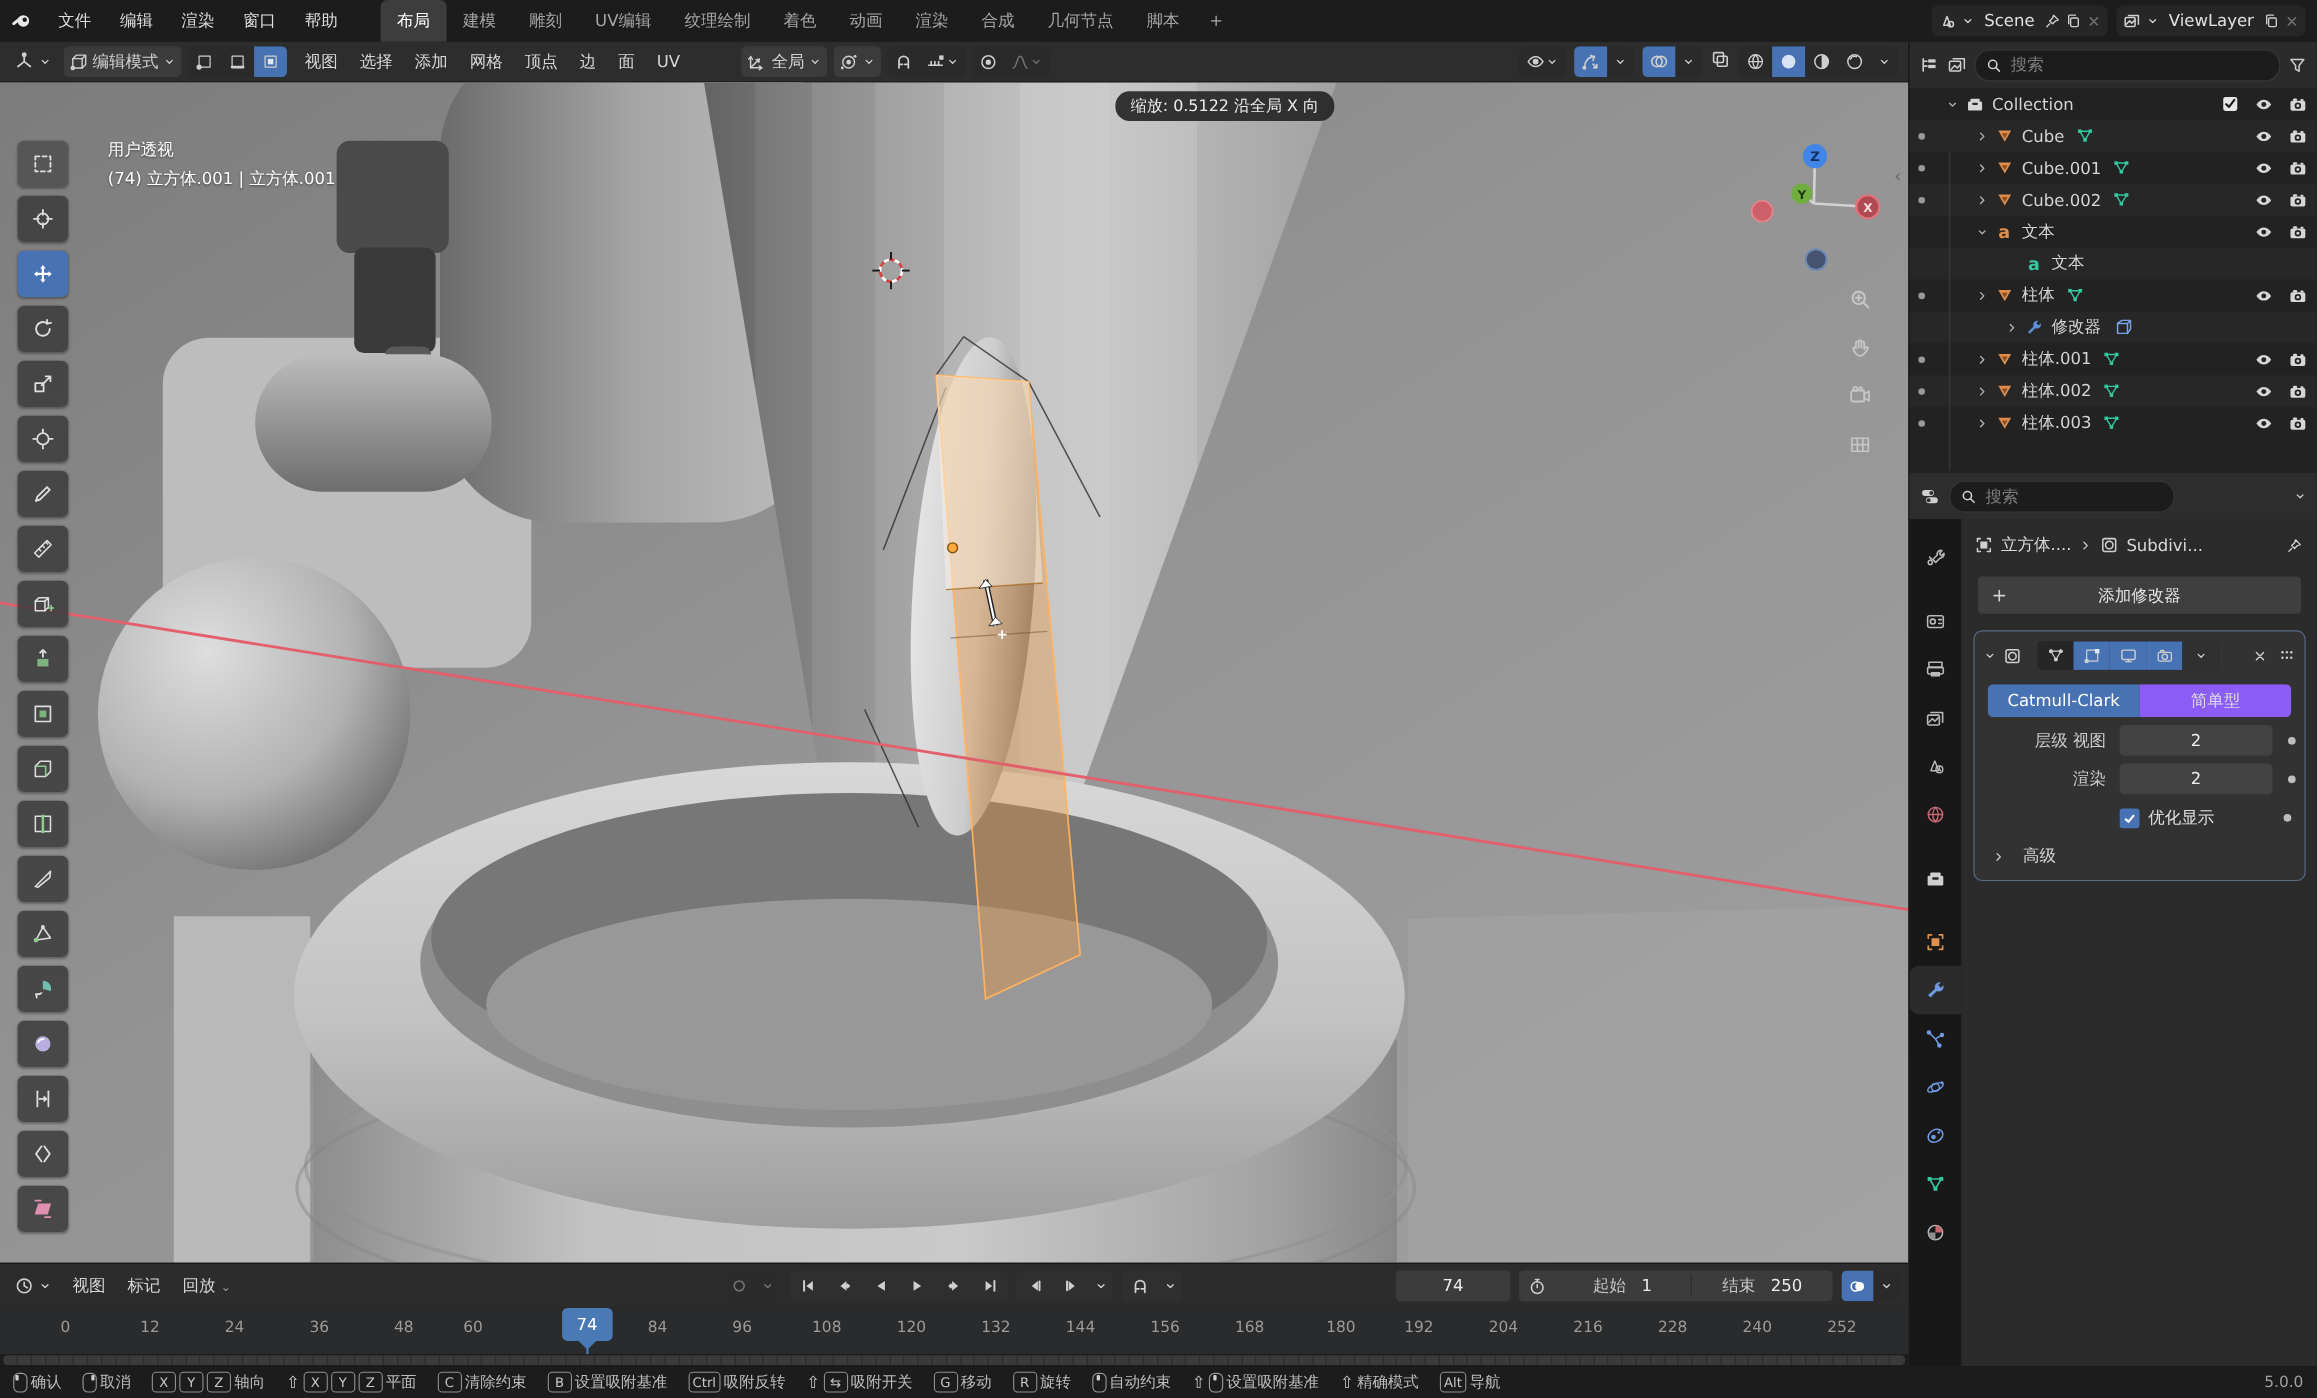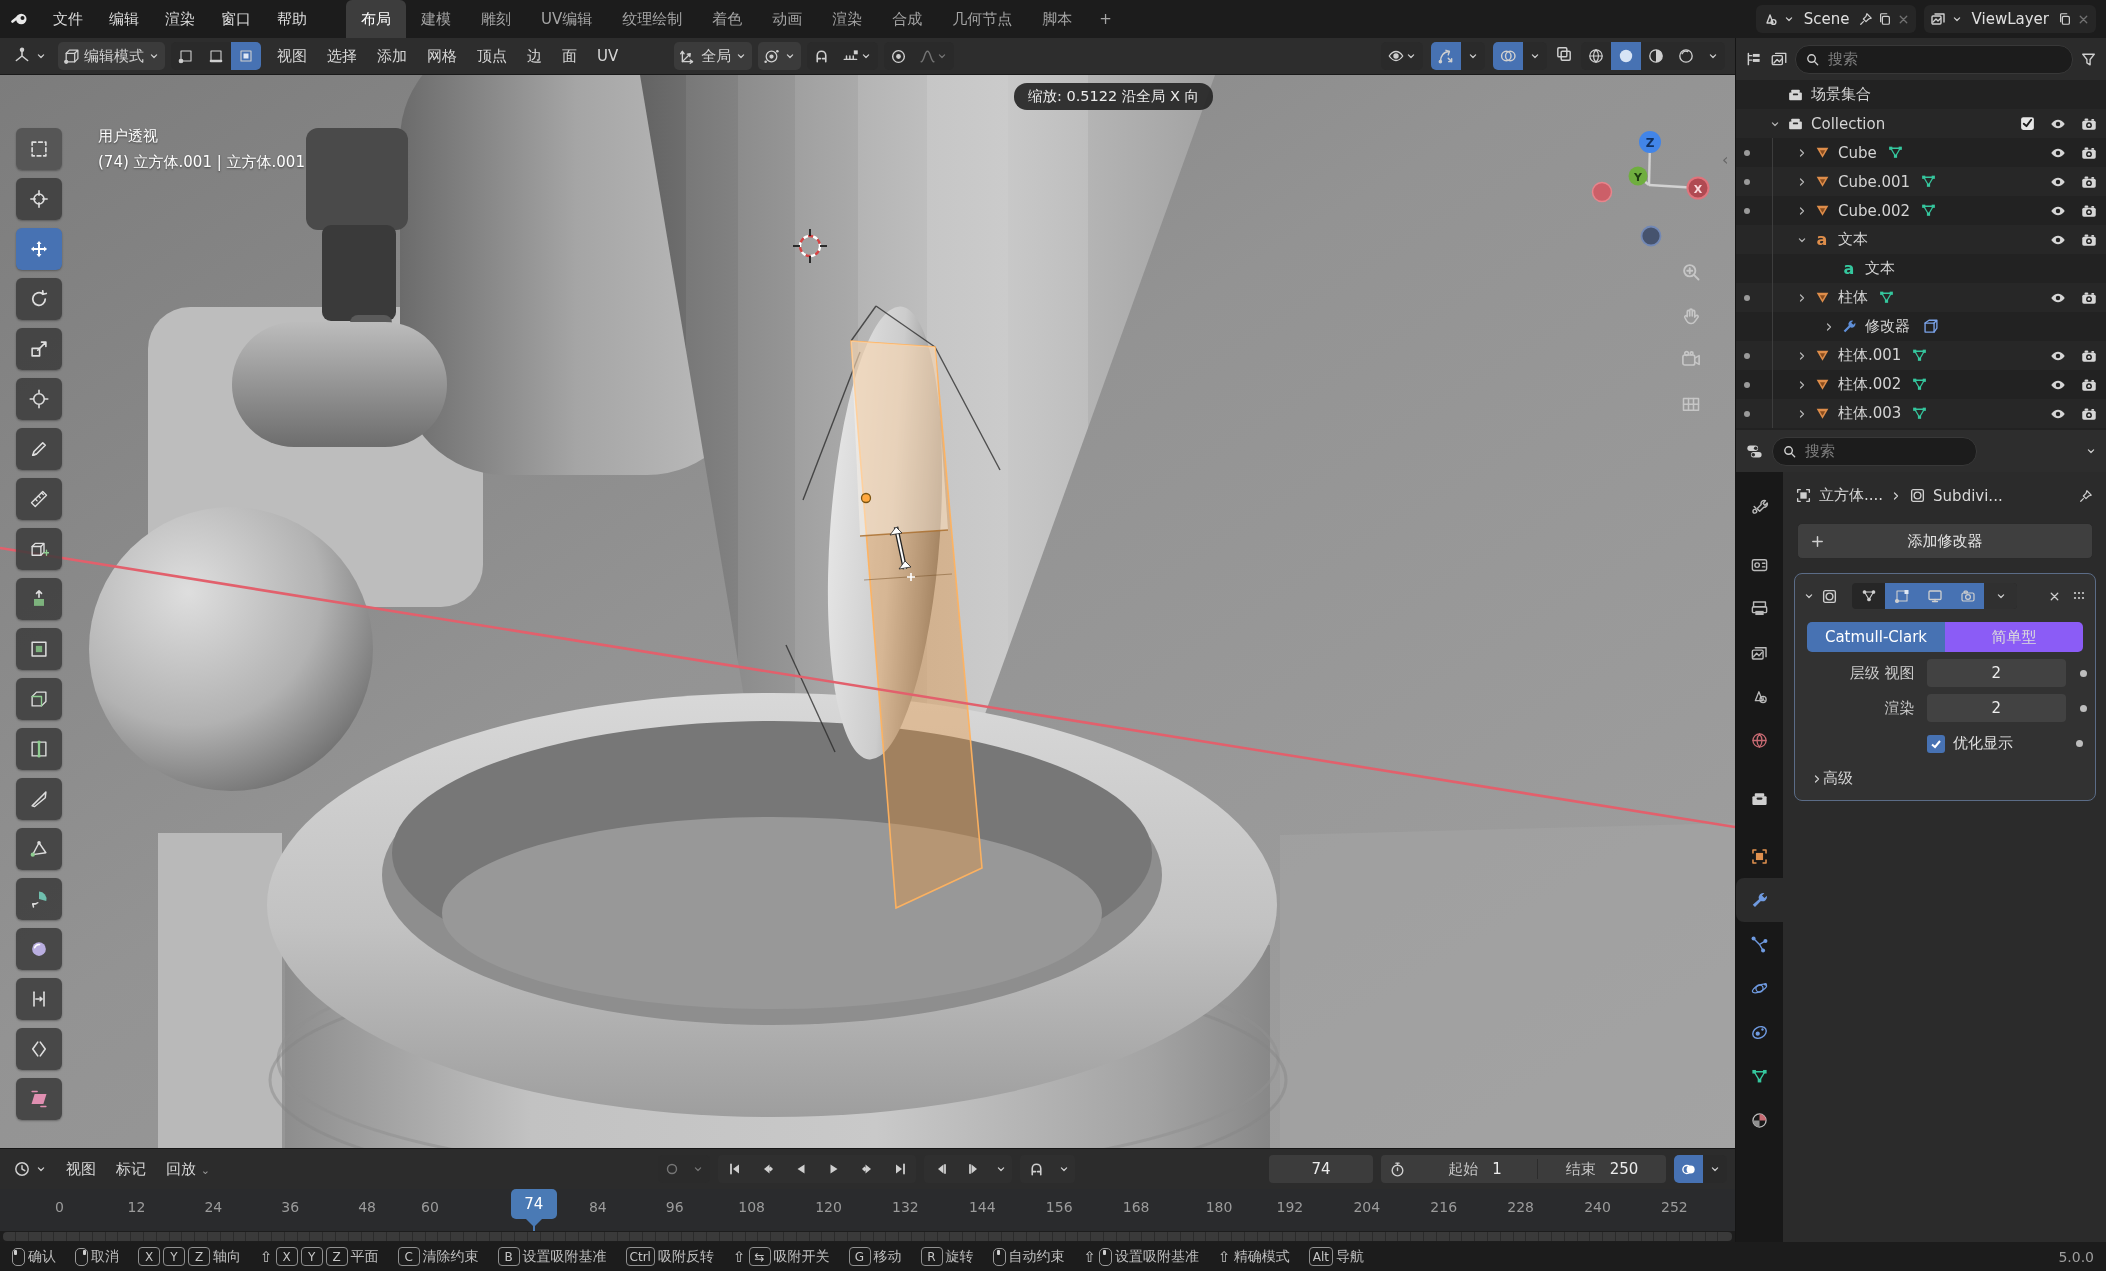--- a/index.html
+++ b/index.html
@@ -74,21 +74,21 @@
   .seg{display:flex;margin:10px 4px 0 4px;height:30px;border-radius:5px;overflow:hidden}
   .seg div{flex:1;display:flex;align-items:center;justify-content:center;background:#8b5cf6;color:#dcdcdc}
   .seg div.on{background:#4772b3;color:#fff}
   .prow{display:flex;align-items:center;margin-top:7px;height:28px}
   .prow .lab{width:112px;text-align:right;color:#cccccc;padding-right:12px}
   .prow .val{width:140px;height:28px;background:#424242;border-radius:4px;display:flex;align-items:center;justify-content:center;color:#eee}
   .prow .kdot{margin-left:14px;width:7px;height:7px;border-radius:50%;background:#bdbdbd}
   .chkrow{display:flex;align-items:center;margin:12px 0 0 124px;gap:8px;color:#e0e0e0}
   .chk{width:18px;height:18px;background:#4772b3;border-radius:3px;display:flex;align-items:center;justify-content:center;color:#fff}
   .chkrow .kdot{margin-left:auto;margin-right:4px;width:7px;height:7px;border-radius:50%;background:#bdbdbd}
-  .advrow{display:flex;align-items:center;gap:0;margin:16px 0 0 8px;color:#d6d6d6}
+  .advrow{display:flex;align-items:center;gap:16px;margin:16px 0 0 8px;color:#d6d6d6}
   
   #timeline{left:0;top:1148px;width:1735px;height:94px;background:#262626;border-top:1px solid #161616;box-sizing:border-box}
   #tl-header{height:40px;background:#2c2c2c;display:flex;align-items:center;padding:0 8px;gap:4px}
   .tl-menu{padding:0 10px;color:#d6d6d6}
   #tl-controls{margin-left:auto;display:flex;align-items:center;gap:8px}
   .pb-grp{display:flex;background:#2f2f2f;border-radius:4px;overflow:hidden}
   .pb-btn{width:33px;height:28px;display:flex;align-items:center;justify-content:center;color:#d8d8d8}
   .fld{height:28px;background:#3c3c3c;border-radius:4px;display:flex;align-items:center;justify-content:center;color:#ececec}
   .fld .flab{color:#c4c4c4;margin-right:14px}
   #ruler{position:relative;height:42px;background:#2a2b2d}
@@ -768,31 +768,20 @@
         </span>
       <input placeholder="搜索" style="">
     </div>
     <span class="icon">
         <svg width="17" height="17" viewBox="0 0 16 16" fill="none" stroke="currentColor" stroke-width="1.3" stroke-linecap="round" stroke-linejoin="round">
           <path d="M2.5 3 H13.5 L9.5 8 V13 L6.5 11.2 V8 Z"></path>
         </svg>
       </span>
   </div>
   <div id="ol-rows">
-      <div class="ol-row" style="padding-left: 30px;">
-        <span class="ol-chev"></span>
-        <span class="ol-ic">
-          <svg width="17" height="17" viewBox="0 0 16 16" fill="none" stroke="currentColor" stroke-width="1.4" stroke-linecap="round" stroke-linejoin="round">
-            <rect x="2" y="6" width="12" height="7.5" rx="1" fill="#d6d6d6" stroke="none"></rect>
-            <rect x="4" y="3.5" width="8" height="3" rx=".8" fill="#d6d6d6" stroke="none"></rect>
-            <rect x="5.5" y="7" width="5" height="1.8" rx=".9" fill="#2a2a2a" stroke="none"></rect>
-          </svg>
-        </span>
-        <span class="ol-name">场景集合</span>
-      </div>
       <div class="ol-row" style="padding-left: 30px;">
         <span class="ol-chev">
           <svg width="12" height="12" viewBox="0 0 16 16" fill="none" stroke="currentColor" stroke-width="1.6" stroke-linecap="round" stroke-linejoin="round">
             <path d="M4.5 6.5 L8 10 L11.5 6.5"></path>
           </svg>
         </span>
         <span class="ol-ic">
           <svg width="17" height="17" viewBox="0 0 16 16" fill="none" stroke="currentColor" stroke-width="1.4" stroke-linecap="round" stroke-linejoin="round">
             <rect x="2" y="6" width="12" height="7.5" rx="1" fill="#d6d6d6" stroke="none"></rect>
             <rect x="4" y="3.5" width="8" height="3" rx=".8" fill="#d6d6d6" stroke="none"></rect>

